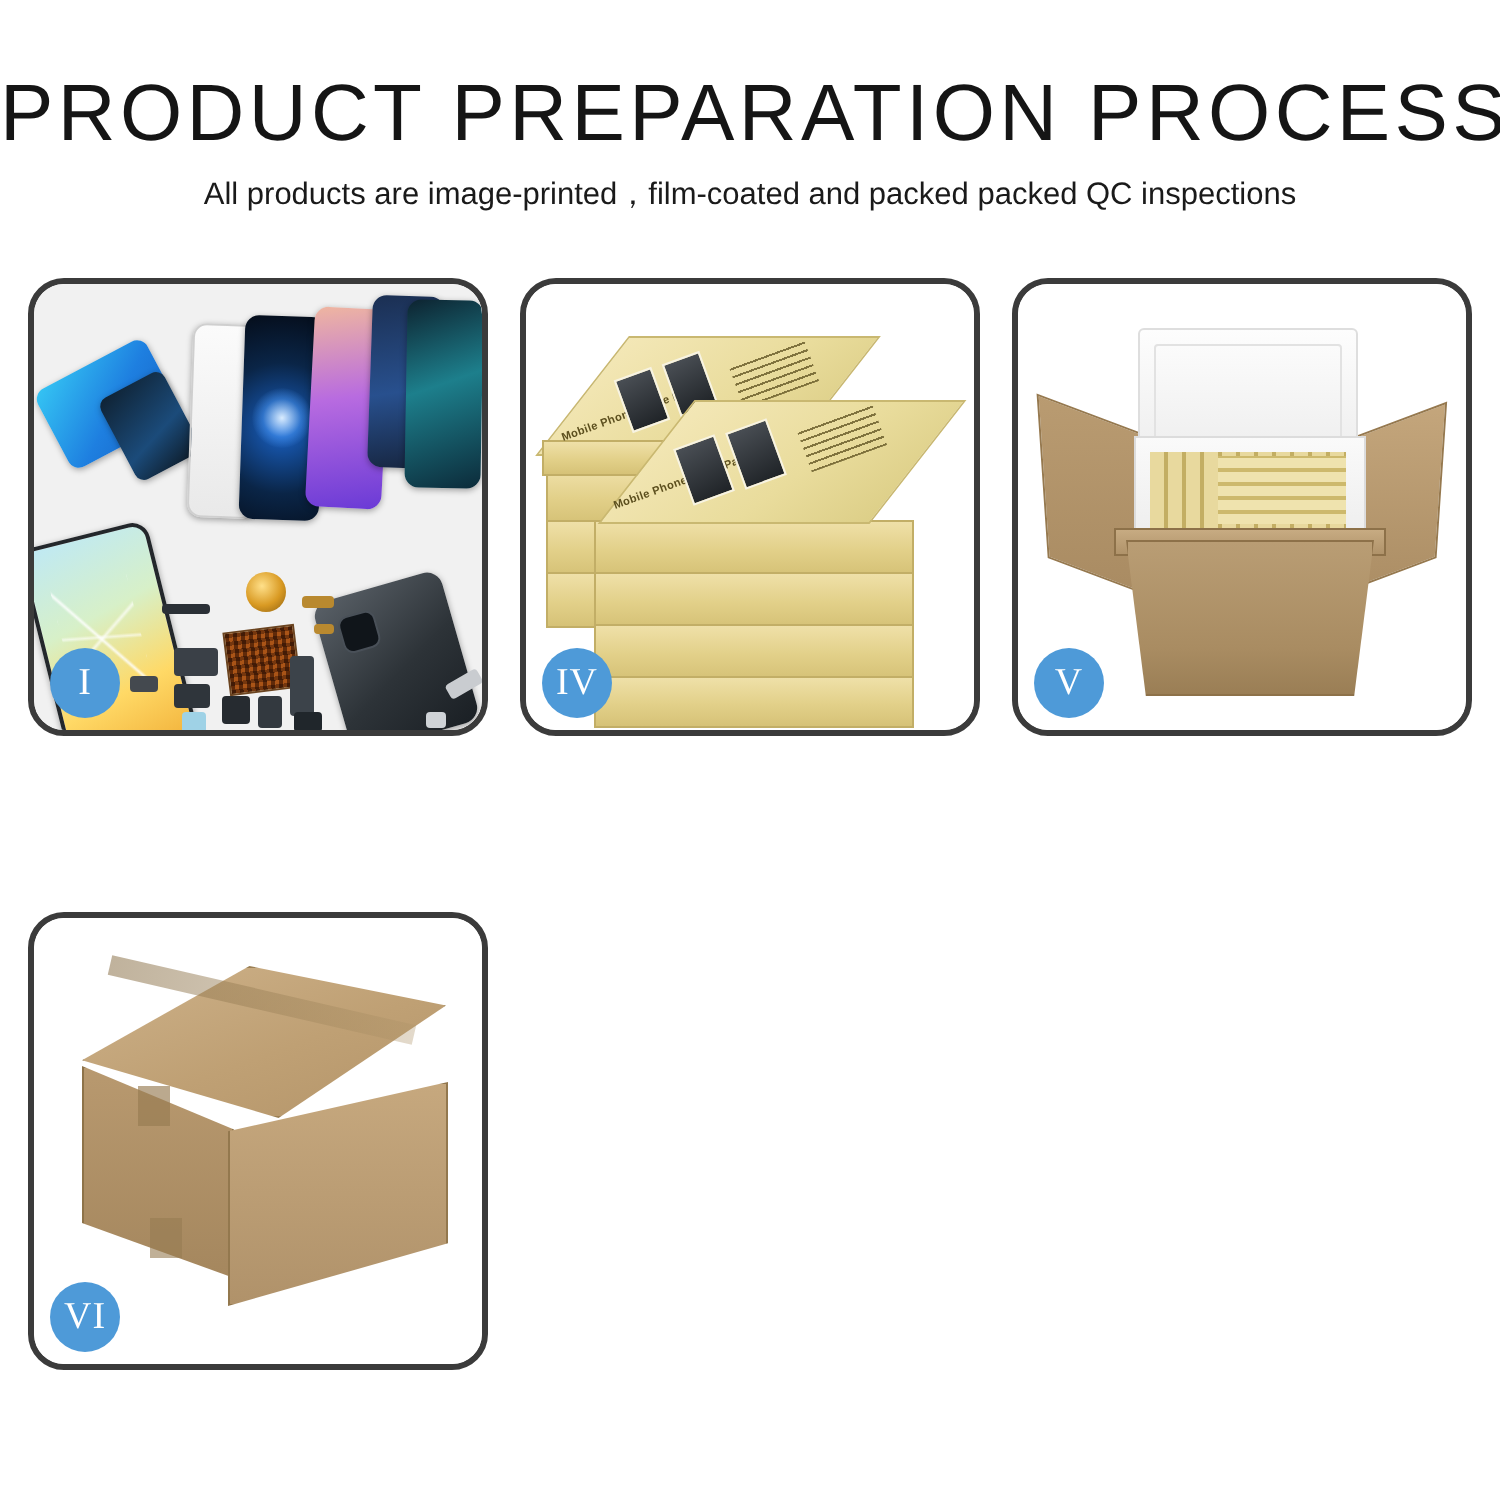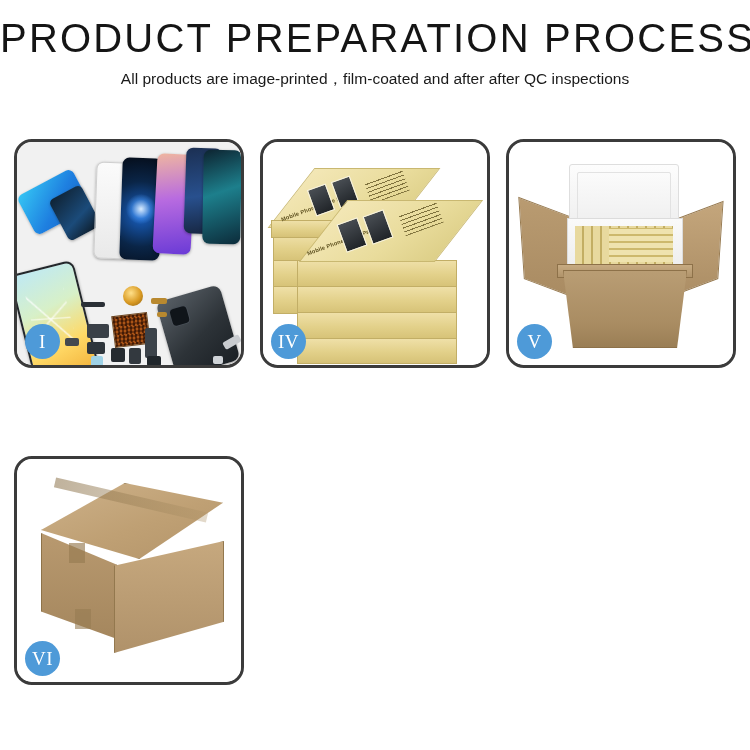--- a/index.html
+++ b/index.html
@@ -12,21 +12,21 @@
     height: 750px;
     overflow: hidden;
     font-family: "Liberation Sans", sans-serif;
     color: #111111;
     position: relative;
   }
 
   
   .header {
     width: 750px;
-    padding-top: 17px;
+    padding-top: 36px;
     text-align: center;
   }
   .page-title {
     font-family: "Liberation Sans", sans-serif;
     font-size: 40px;
     font-weight: 400;
     letter-spacing: 2.2px;
     color: #151515;
     line-height: 42px;
     margin: 0;
@@ -390,21 +390,21 @@
   .c6-tape2 {
     position:absolute; left: 58px; top: 150px; width: 16px; height: 20px;
     background: rgba(150,123,82,.6);
   }
 </style>
 </head>
 <body>
 
 <div class="header">
   <h1 class="page-title">PRODUCT PREPARATION PROCESS</h1>
-  <p class="page-subtitle">All products are image-printed，film-coated and after after QC inspections</p>
+  <p class="page-subtitle">All products are image-printed，film-coated and packed packed QC inspections</p>
 </div>
 
 <div class="grid">
 
   <div class="panel">
     <div class="panel-inner p1">
       <div class="ph ph-blue"></div>
       <div class="ph ph-blue2"></div>
       <div class="ph scr-glass"></div>
       <div class="ph scr-dark"></div>

